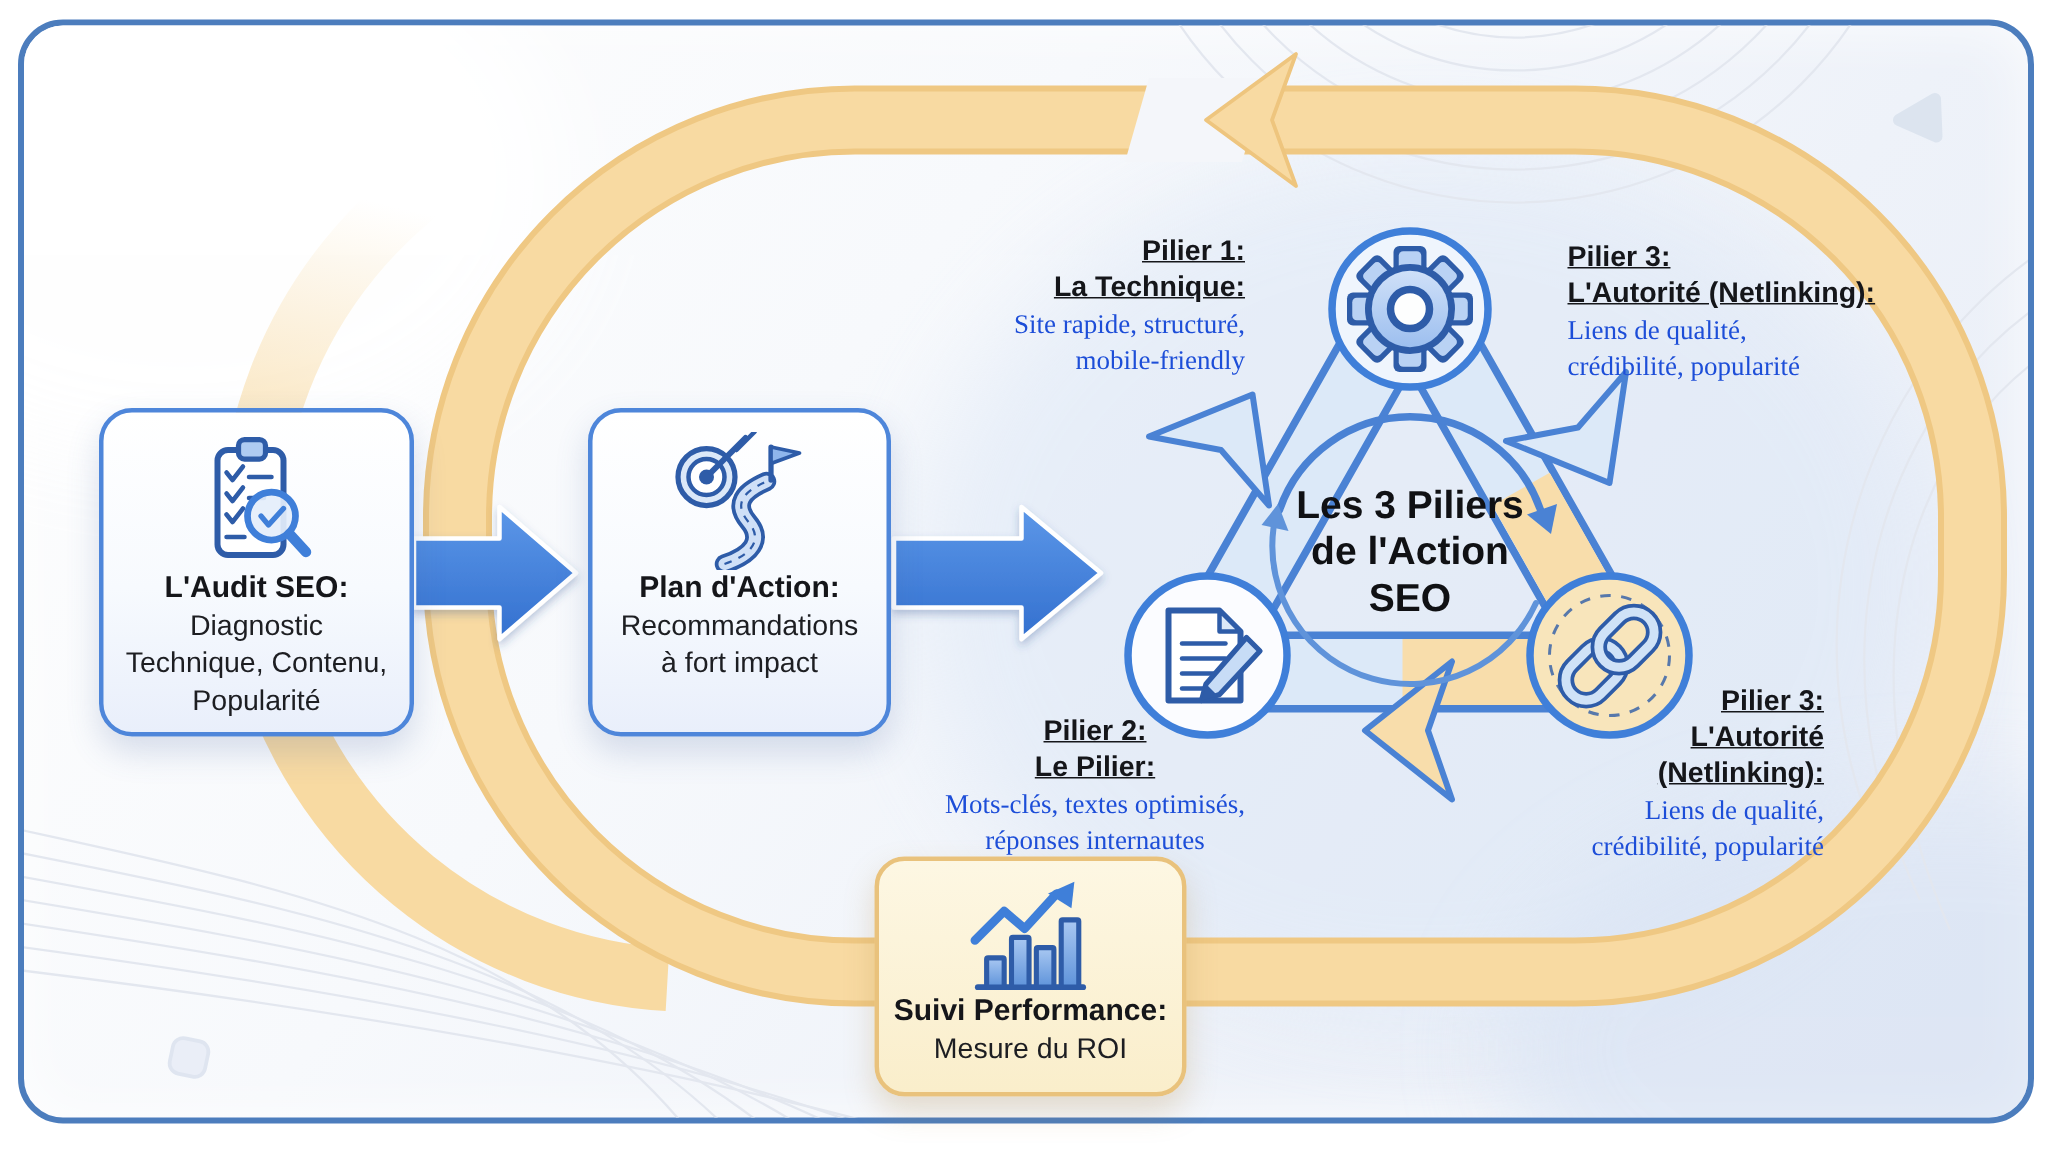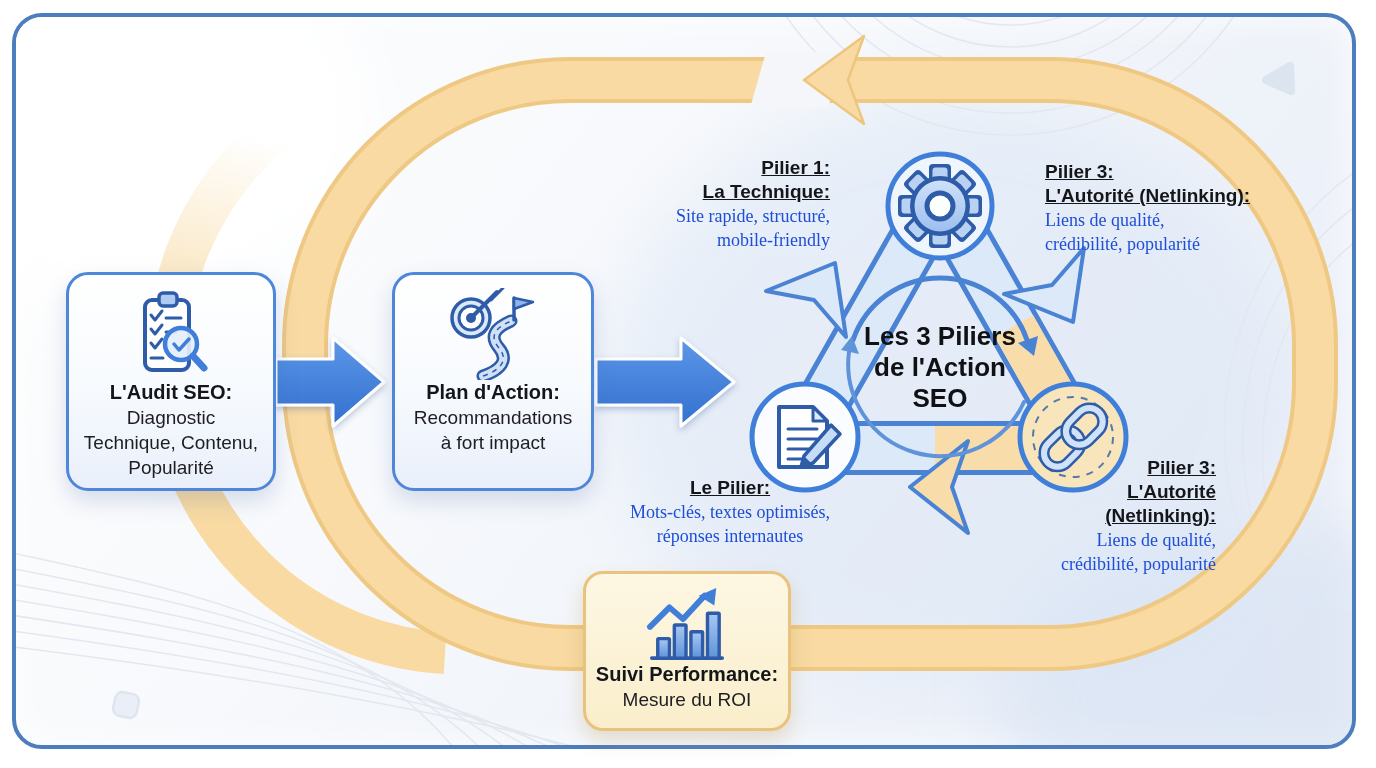--- a/index.html
+++ b/index.html
@@ -293,20 +293,21 @@
   </div>
 
   <div class="plabel" id="p3t">
     <div class="t">Pilier 3:</div>
     <div class="t">L'Autorité (Netlinking):</div>
     <div class="b">Liens de qualité,
 crédibilité, popularité</div>
   </div>
 
   <div class="plabel" id="p2">
+    <div class="t">Pilier 2:</div>
     <div class="t">Le Pilier:</div>
     <div class="b">Mots-clés, textes optimisés,
 réponses internautes</div>
   </div>
 
   <div class="plabel" id="p3b">
     <div class="t">Pilier 3:</div>
     <div class="t">L'Autorité
 (Netlinking):</div>
     <div class="b">Liens de qualité,

